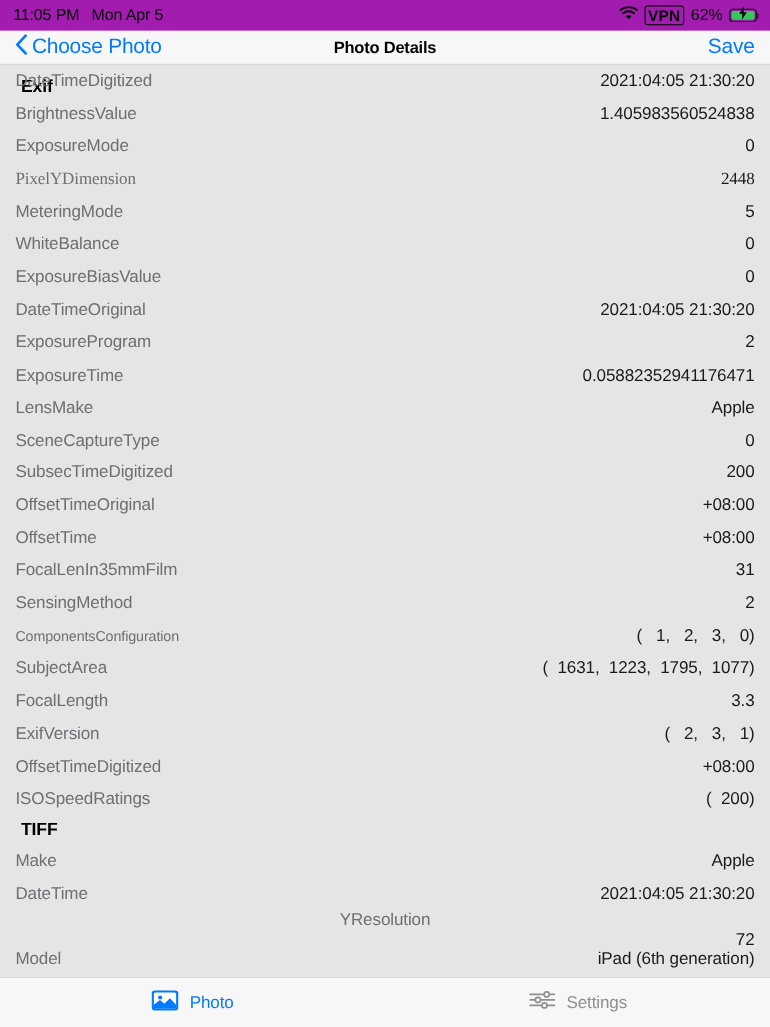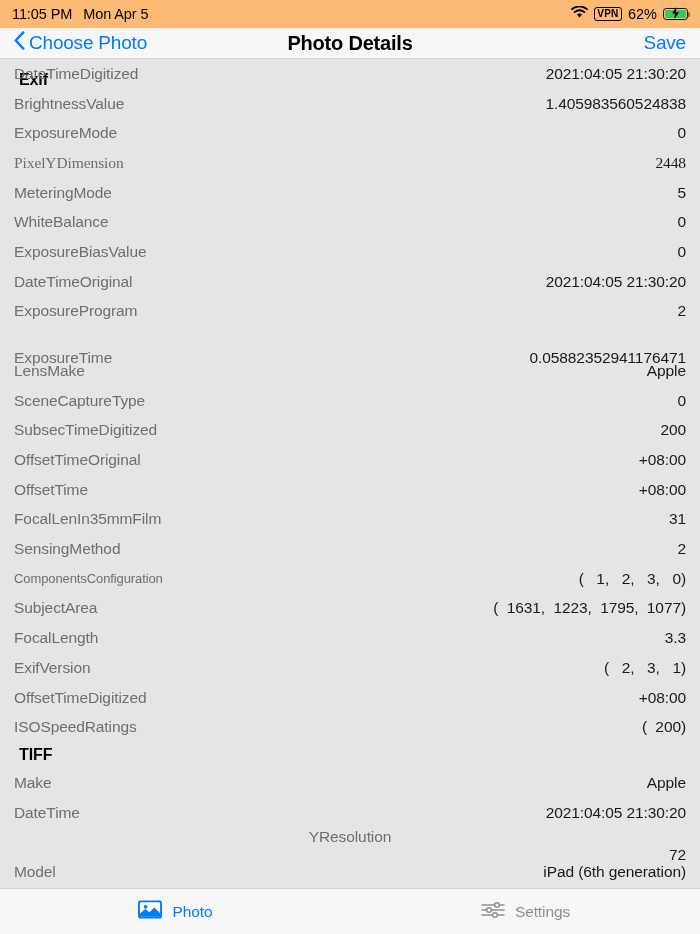--- a/index.html
+++ b/index.html
@@ -8,32 +8,32 @@
     background:#ffffff;
     font-family:"Liberation Sans", sans-serif;
     -webkit-font-smoothing:antialiased;
     overflow:hidden;
   }
   .screen { position:relative; width:700px; height:934px; background:#fff; }
 
   
   .statusbar {
     position:absolute; top:0; left:0; right:0; height:28px;
-    background:#fdba74;
+    background:#a21caf;
     display:flex; align-items:center;
     padding:0 12px;
     font-size:14.5px; color:#000;
   }
   .sb-left { display:flex; align-items:center; gap:11px; font-weight:400; letter-spacing:-0.1px; }
   .sb-spacer { flex:1; }
   .sb-right { display:flex; align-items:center; gap:6px; font-size:14.5px; }
   .wifi-icon { display:block; }
   .vpn-badge {
     border:1.4px solid #000; border-radius:3px;
-    font-size:10px; font-weight:700; letter-spacing:0.2px;
+    font-size:14px; font-weight:700; letter-spacing:0.2px;
     padding:1px 2.5px 0.5px; line-height:1;
   }
   .batt {
     position:relative; width:25px; height:12.5px;
     border:1.3px solid rgba(0,0,0,.9); border-radius:3.2px;
     display:flex; align-items:center;
   }
   .batt::after{
     content:""; position:absolute; right:-3.3px; top:3.6px;
     width:1.9px; height:4.6px; border-radius:0 1.5px 1.5px 0;
@@ -55,21 +55,21 @@
   }
   .nav-back {
     display:flex; align-items:center; gap:4px;
     color:#007aff; font-size:19px; letter-spacing:-0.2px;
     cursor:pointer; background:none; border:none;
     font-family:inherit;
   }
   .chev { display:block; }
   .nav-title {
     position:absolute; left:0; right:0; text-align:center;
-    font-size:20px; font-weight:600; color:#000;
+    font-size:15px; font-weight:600; color:#000;
     letter-spacing:-0.2px; pointer-events:none;
   }
   .nav-save {
     margin-left:auto; color:#007aff; font-size:19px;
     letter-spacing:-0.2px; cursor:pointer;
     background:none; border:none; font-family:inherit; z-index:2;
   }
 
   
   .list {
@@ -192,21 +192,21 @@
         <span class="row-value">0</span>
       </div>
       <div class="row" style="top: 207.9px;">
         <span class="row-label">DateTimeOriginal</span>
         <span class="row-value">2021:04:05 21:30:20</span>
       </div>
       <div class="row" style="top: 237.6px;">
         <span class="row-label">ExposureProgram</span>
         <span class="row-value">2</span>
       </div>
-      <div class="row" style="top: 284px;">
+      <div class="row" style="top: 268px;">
         <span class="row-label">ExposureTime</span>
         <span class="row-value">0.05882352941176471</span>
       </div>
       <div class="row" style="top: 297px;">
         <span class="row-label">LensMake</span>
         <span class="row-value">Apple</span>
       </div>
       <div class="row" style="top: 326.7px;">
         <span class="row-label">SceneCaptureType</span>
         <span class="row-value">0</span>

